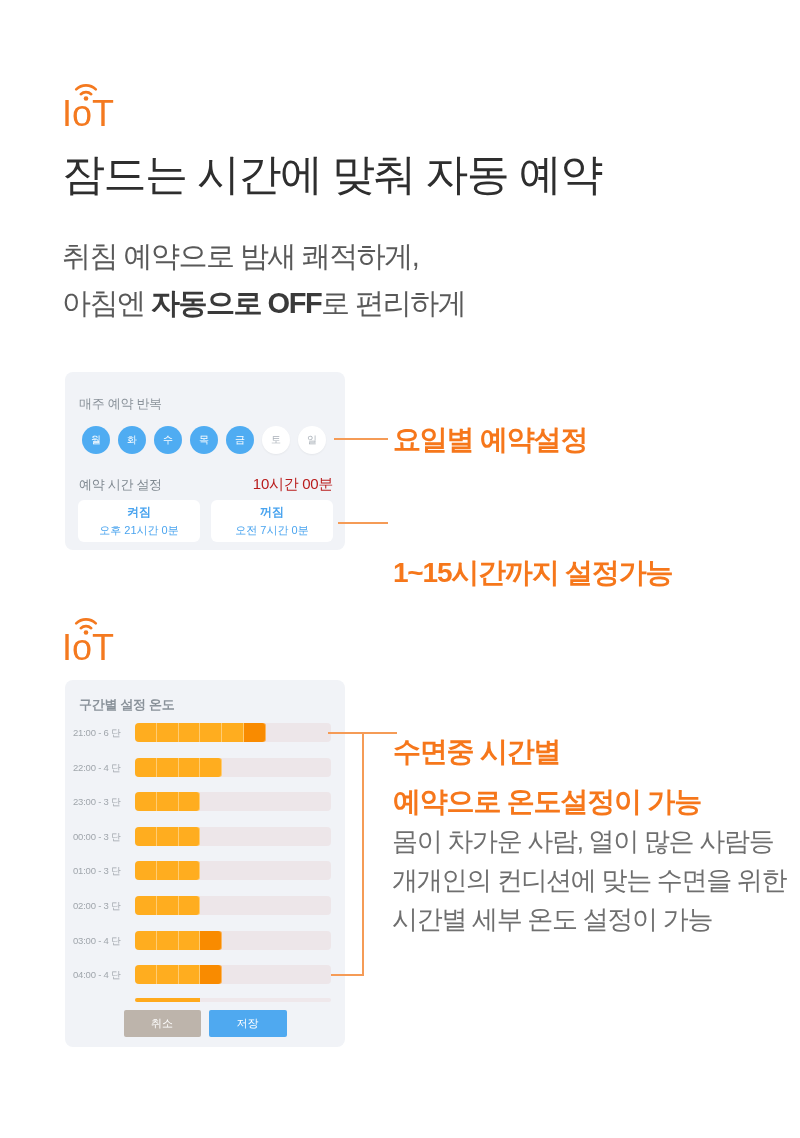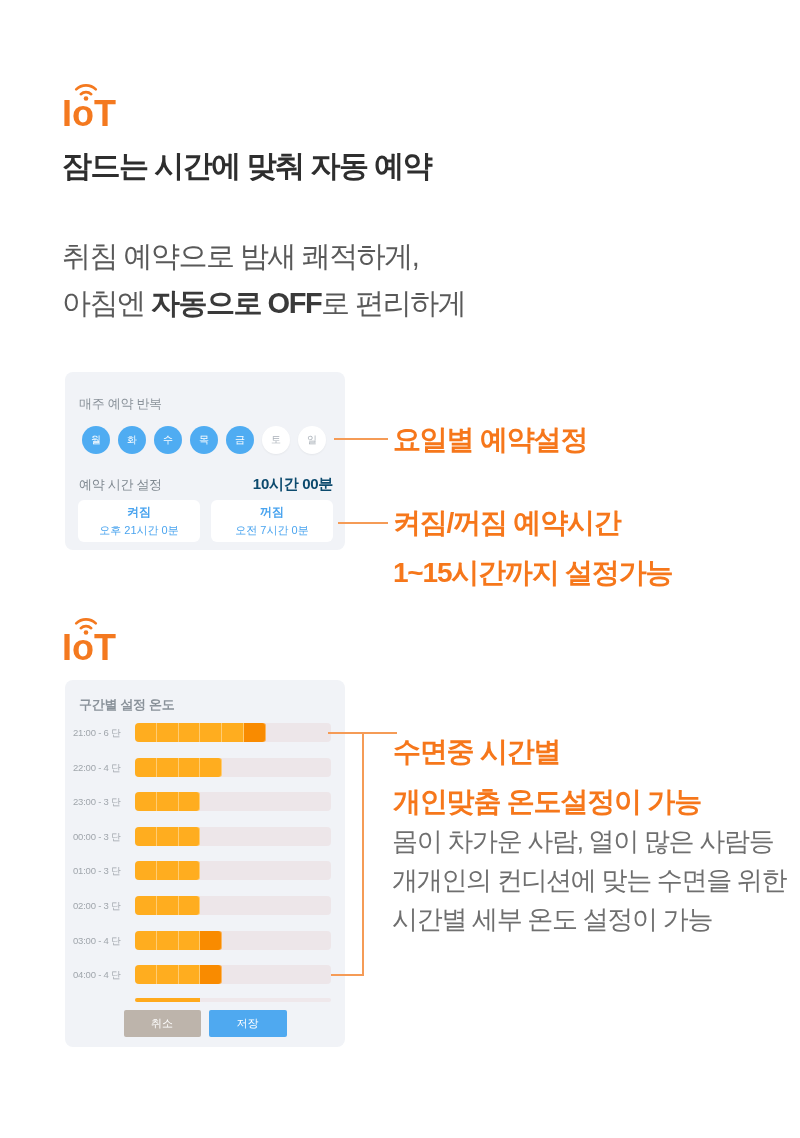--- a/index.html
+++ b/index.html
@@ -3,45 +3,45 @@
 <meta charset="utf-8">
 <style>
   * { margin:0; padding:0; box-sizing:border-box; }
   body { background:#fff; font-family:"Liberation Sans","DejaVu Sans",sans-serif; }
   .canvas { position:relative; width:800px; height:1138px; background:#fff; overflow:hidden; }
 
   
   .iot-logo { position:absolute; width:80px; height:48px; }
   .logo1 { left:62px; top:84px; }
   .logo2 { left:62px; top:618px; }
-  .iot-text { position:absolute; left:0; bottom:0; font-size:36px; font-weight:700; color:#f4791f; letter-spacing:0px; line-height:1; }
+  .iot-text { position:absolute; left:0; bottom:0; font-size:36px; font-weight:400; color:#f4791f; letter-spacing:0px; line-height:1; }
   .wifi { position:absolute; left:9px; top:0; }
 
   
-  .title { position:absolute; left:62px; top:146px; font-size:30px; font-weight:700; color:#2e2e2e; letter-spacing:-1.5px; }
+  .title { position:absolute; left:62px; top:146px; font-size:43px; font-weight:400; color:#2e2e2e; letter-spacing:-1.5px; }
   .subtitle { position:absolute; left:62px; top:233px; font-size:29px; font-weight:400; color:#595959; letter-spacing:-1.5px; line-height:47px; }
   .subtitle b { font-weight:700; color:#3a3a3a; }
 
   
   .card { position:absolute; background:#f1f3f7; border-radius:8px; }
   .card1 { left:65px; top:372px; width:280px; height:178px; }
   .card2 { left:65px; top:680px; width:280px; height:367px; }
 
   .card-label { position:absolute; font-size:13px; color:#8a929a; letter-spacing:-0.3px; }
   .card1 .card-label { left:14px; top:23px; }
   .card2 .card-label { left:14px; top:16px;font-weight:bold; }
 
   .days { position:absolute; left:17px; top:54px; display:flex; gap:8px; }
   .day { width:28px; height:28px; border-radius:50%; display:flex; align-items:center; justify-content:center;
          font-size:10px; background:#fff; color:#a9b0b8; box-shadow:0 1px 2px rgba(0,0,0,0.05); }
   .day.active { background:#4facf2; color:#fff; box-shadow:none; }
 
   .time-row { position:absolute; left:14px; right:12px; top:103px; display:flex; justify-content:space-between; align-items:baseline; }
   .time-row .lbl { font-size:13px; color:#7f8890; letter-spacing:-0.3px; }
-  .time-row .val { font-size:15px; color:#0c4a6e; font-weight:700; letter-spacing:-0.3px; }
+  .time-row .val { font-size:15px; color:#b91c1c; font-weight:400; letter-spacing:-0.3px; }
 
   .btn-row { position:absolute; left:13px; top:128px; display:flex; gap:11px;justify-content:center; }
   .time-btn { width:122px; height:42px; background:#fff; border-radius:6px; display:flex; flex-direction:column;
               align-items:center; justify-content:center; gap:2px; cursor:pointer; }
   .time-btn .t1 { font-size:12px; font-weight:600; color:#4aa4ef; }
   .time-btn .t2 { font-size:11px; color:#4aa4ef; }
 
   
   .callout { position:absolute; font-size:28px; font-weight:800; color:#f6771b; letter-spacing:-1.2px; line-height:50px; }
   .co1 { left:393px; top:415px; }
@@ -115,21 +115,21 @@
         <span class="t2">오전 7시간 0분</span>
       </div>
     </div>
   </div>
 
   <div class="hline" style="left:334px; top:438px; width:54px;"></div>
   <div class="callout co1">요일별 예약설정</div>
 
   <div class="hline" style="left:338px; top:522px; width:50px;"></div>
   <div class="callout co2">
-    <span>켜짐/꺼짐 예약시간</span><br>
+    <br>
     <span>1~15시간까지 설정가능</span>
   </div>
 
   <div class="iot-logo logo2">
     <svg class="wifi" width="30" height="17" viewBox="0 0 30 17">
       <circle cx="15" cy="14.5" r="2.3" fill="#f4791f"></circle>
       <path d="M 9.8 10.2 A 7.5 7.5 0 0 1 20.2 10.2" stroke="#f4791f" stroke-width="2.6" fill="none" stroke-linecap="round"></path>
       <path d="M 5.2 5.4 A 14 14 0 0 1 24.8 5.4" stroke="#f4791f" stroke-width="2.6" fill="none" stroke-linecap="round"></path>
     </svg>
     <span class="iot-text">IoT</span>
@@ -217,21 +217,21 @@
       <div class="btn btn-save">저장</div>
     </div>
   </div>
 
   <div class="hline" style="left:328px; top:732px; width:69px;"></div>
   <div class="vline" style="left:362px; top:732px; height:244px;"></div>
   <div class="hline" style="left:331px; top:974px; width:33px;"></div>
 
   <div class="callout co3">
     <span>수면중 시간별</span><br>
-    <span>개인맞춤 온도설정이 가능</span>
+    <span>예약으로 온도설정이 가능</span>
   </div>
   <p class="desc">
     <span>몸이 차가운 사람, 열이 많은 사람등</span><br>
     <span>개개인의 컨디션에 맞는 수면을 위한</span><br>
     <span>시간별 세부 온도 설정이 가능</span>
   </p>
 
 </div>
 
 </body></html>

